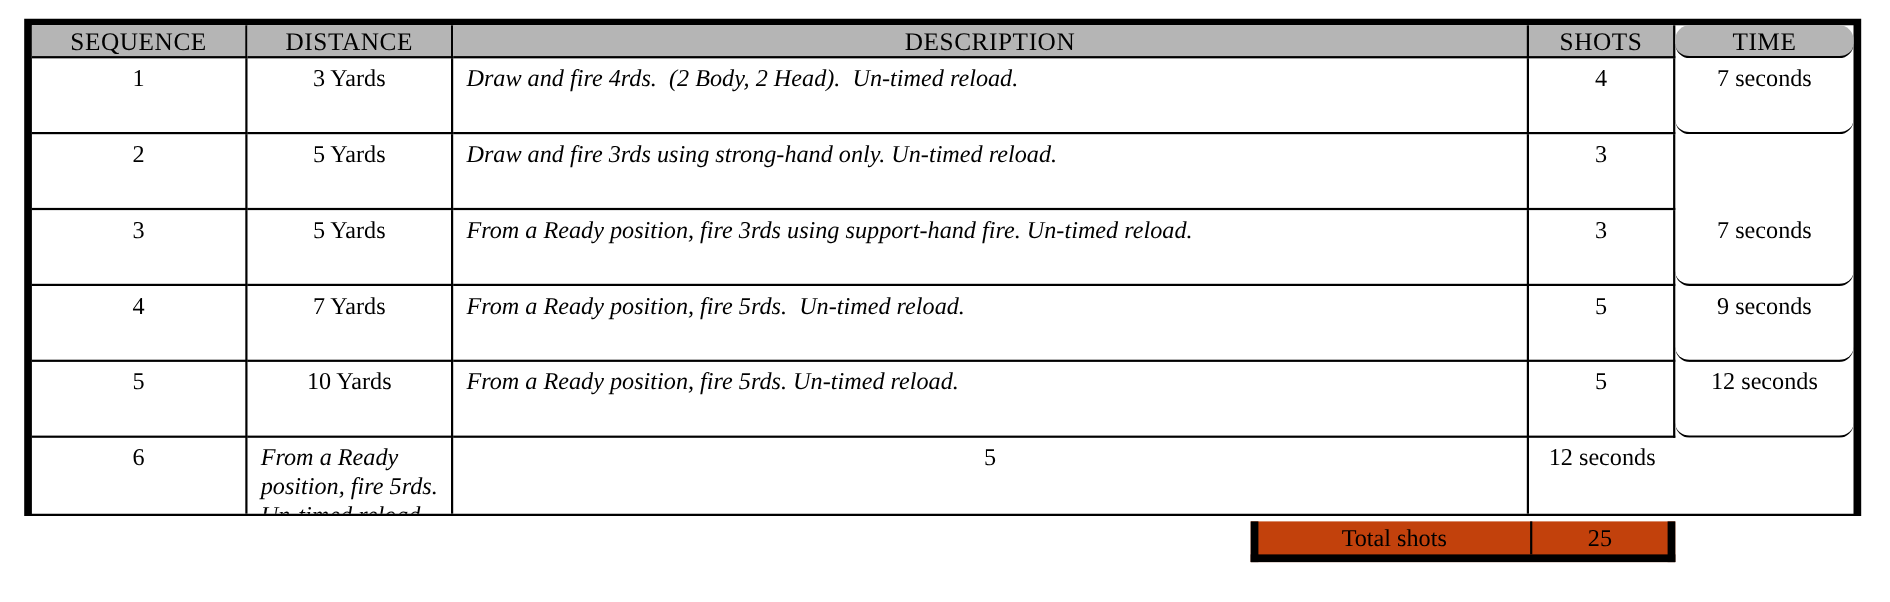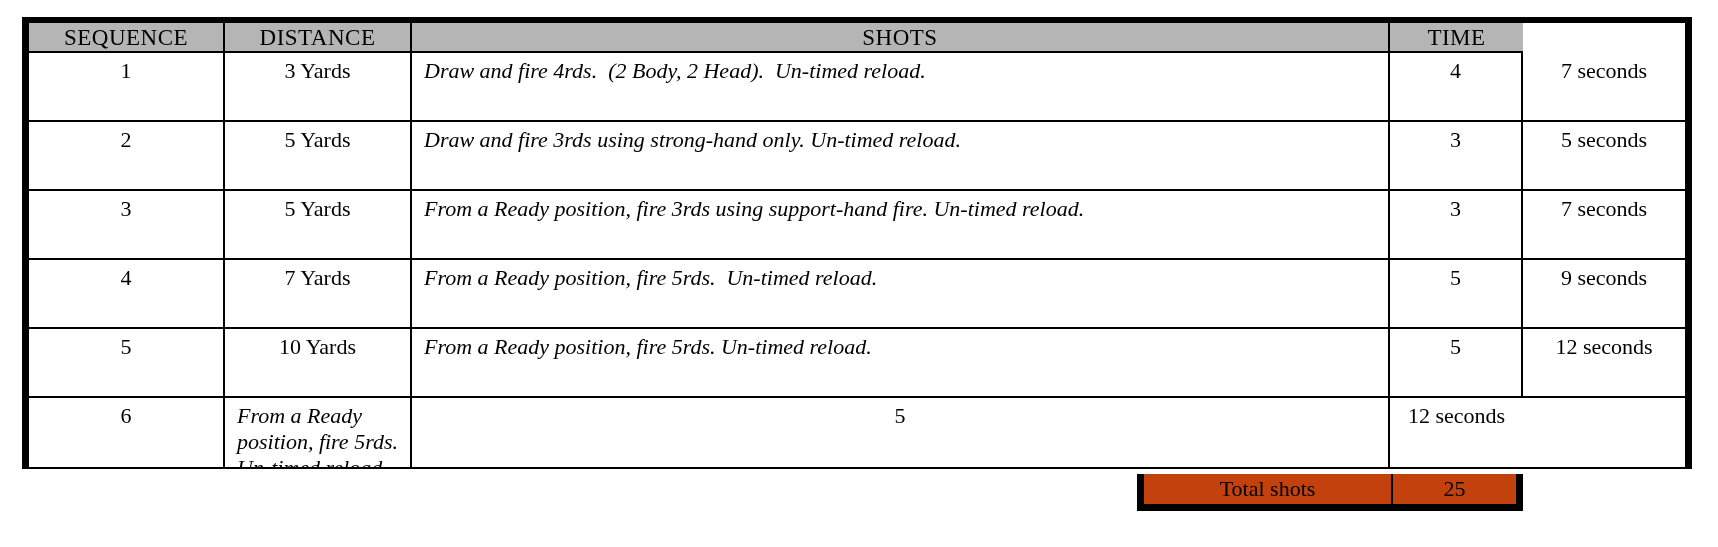--- a/index.html
+++ b/index.html
@@ -45,20 +45,21 @@
     border-bottom:2px solid var(--border);
     box-sizing:border-box;
     font-size:22px;
     line-height:26px;
     padding-top:5px;
     text-align:center;
     overflow:hidden;
   }
   .cell.last{
     border-right:none;
+    border-radius:13px;
   }
   .t-row.data:last-of-type .cell{
     border-bottom:none;
   }
   .t-row.header .cell{
     background:var(--header-bg);
     font-size:23px;
     padding-top:2px;
     letter-spacing:0.5px;
   }
@@ -97,38 +98,38 @@
 </head>
 <body>
 
 <div class="page">
 
   <div class="main-table">
 
     <div class="t-row header">
       <div class="cell">SEQUENCE</div>
       <div class="cell">DISTANCE</div>
+      <div class="cell">DESCRIPTION</div>
       <div class="cell">SHOTS</div>
       <div class="cell last">TIME</div>
     </div>
 
     <div class="t-row data">
       <div class="cell">1</div>
       <div class="cell">3 Yards</div>
       <div class="cell desc">Draw and fire 4rds.  (2 Body, 2 Head).  Un-timed reload.</div>
       <div class="cell">4</div>
       <div class="cell last">7 seconds</div>
     </div>
 
     <div class="t-row data">
       <div class="cell">2</div>
       <div class="cell">5 Yards</div>
       <div class="cell desc">Draw and fire 3rds using strong-hand only. Un-timed reload.</div>
       <div class="cell">3</div>
-      <div class="cell last">5 seconds</div>
     </div>
 
     <div class="t-row data">
       <div class="cell">3</div>
       <div class="cell">5 Yards</div>
       <div class="cell desc">From a Ready position, fire 3rds using support-hand fire. Un-timed reload.</div>
       <div class="cell">3</div>
       <div class="cell last">7 seconds</div>
     </div>
 

